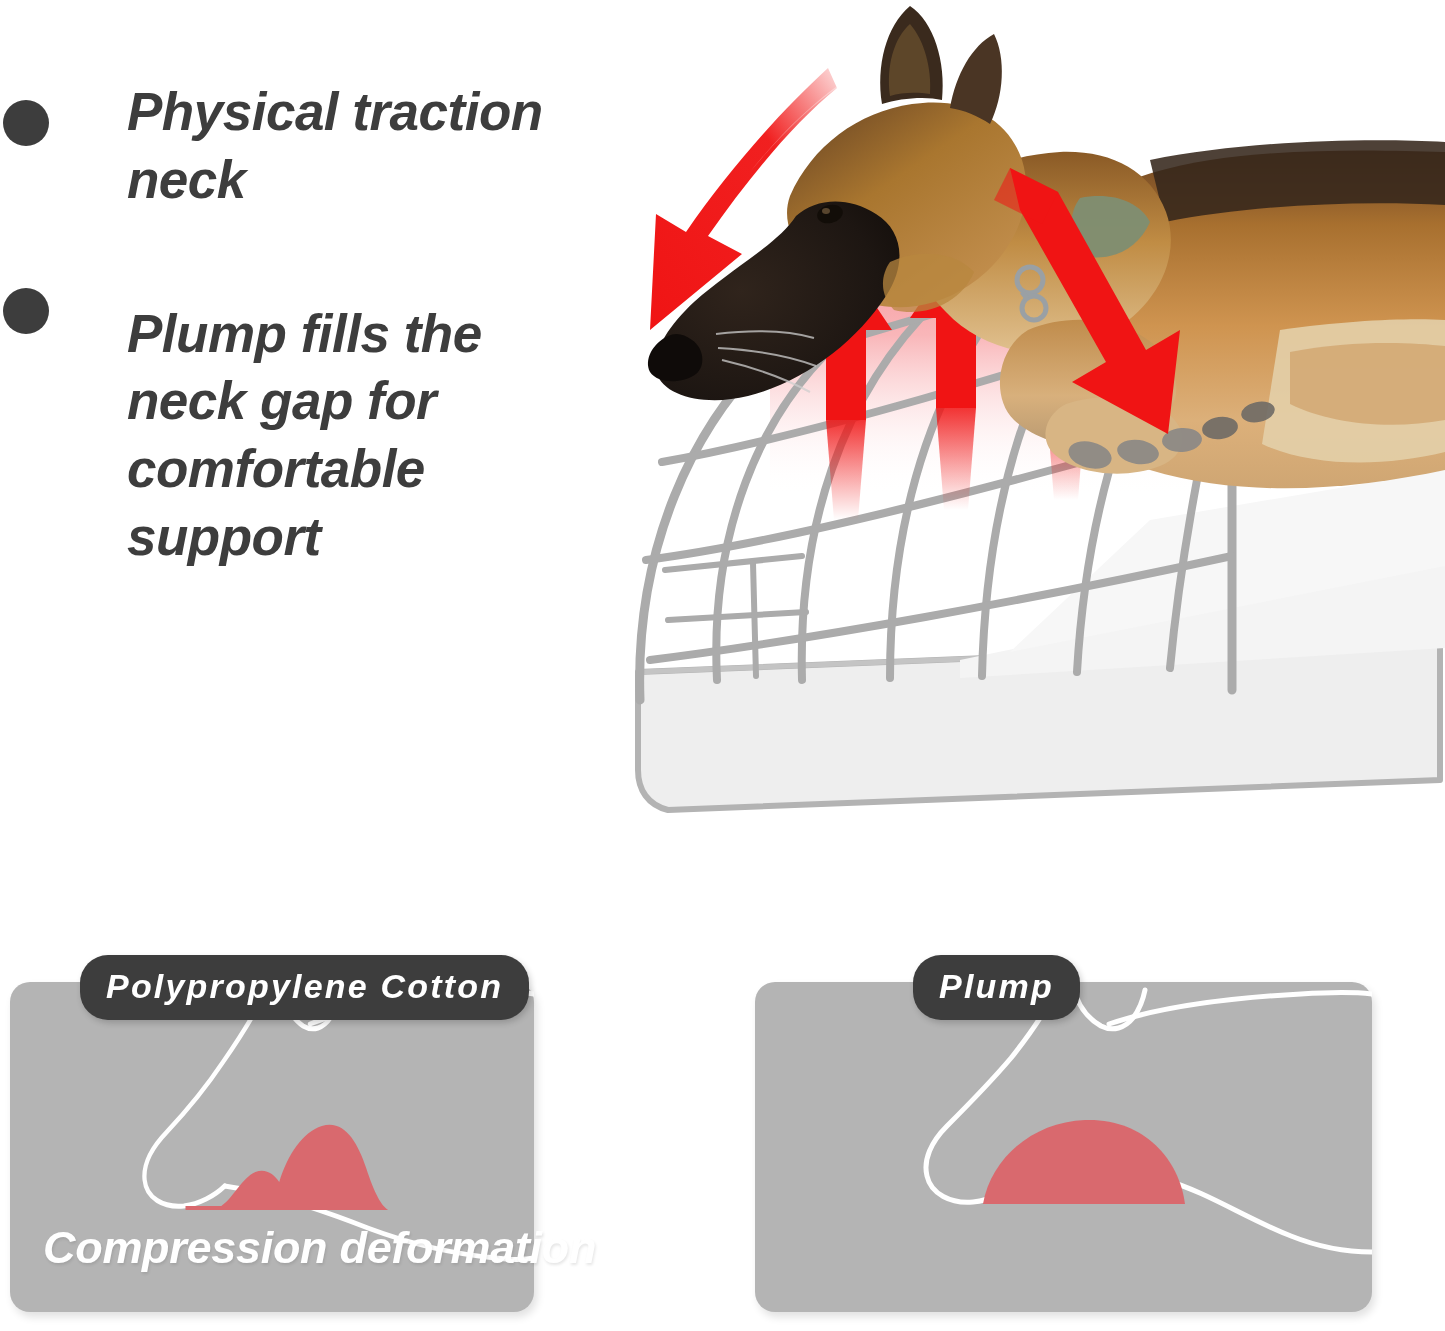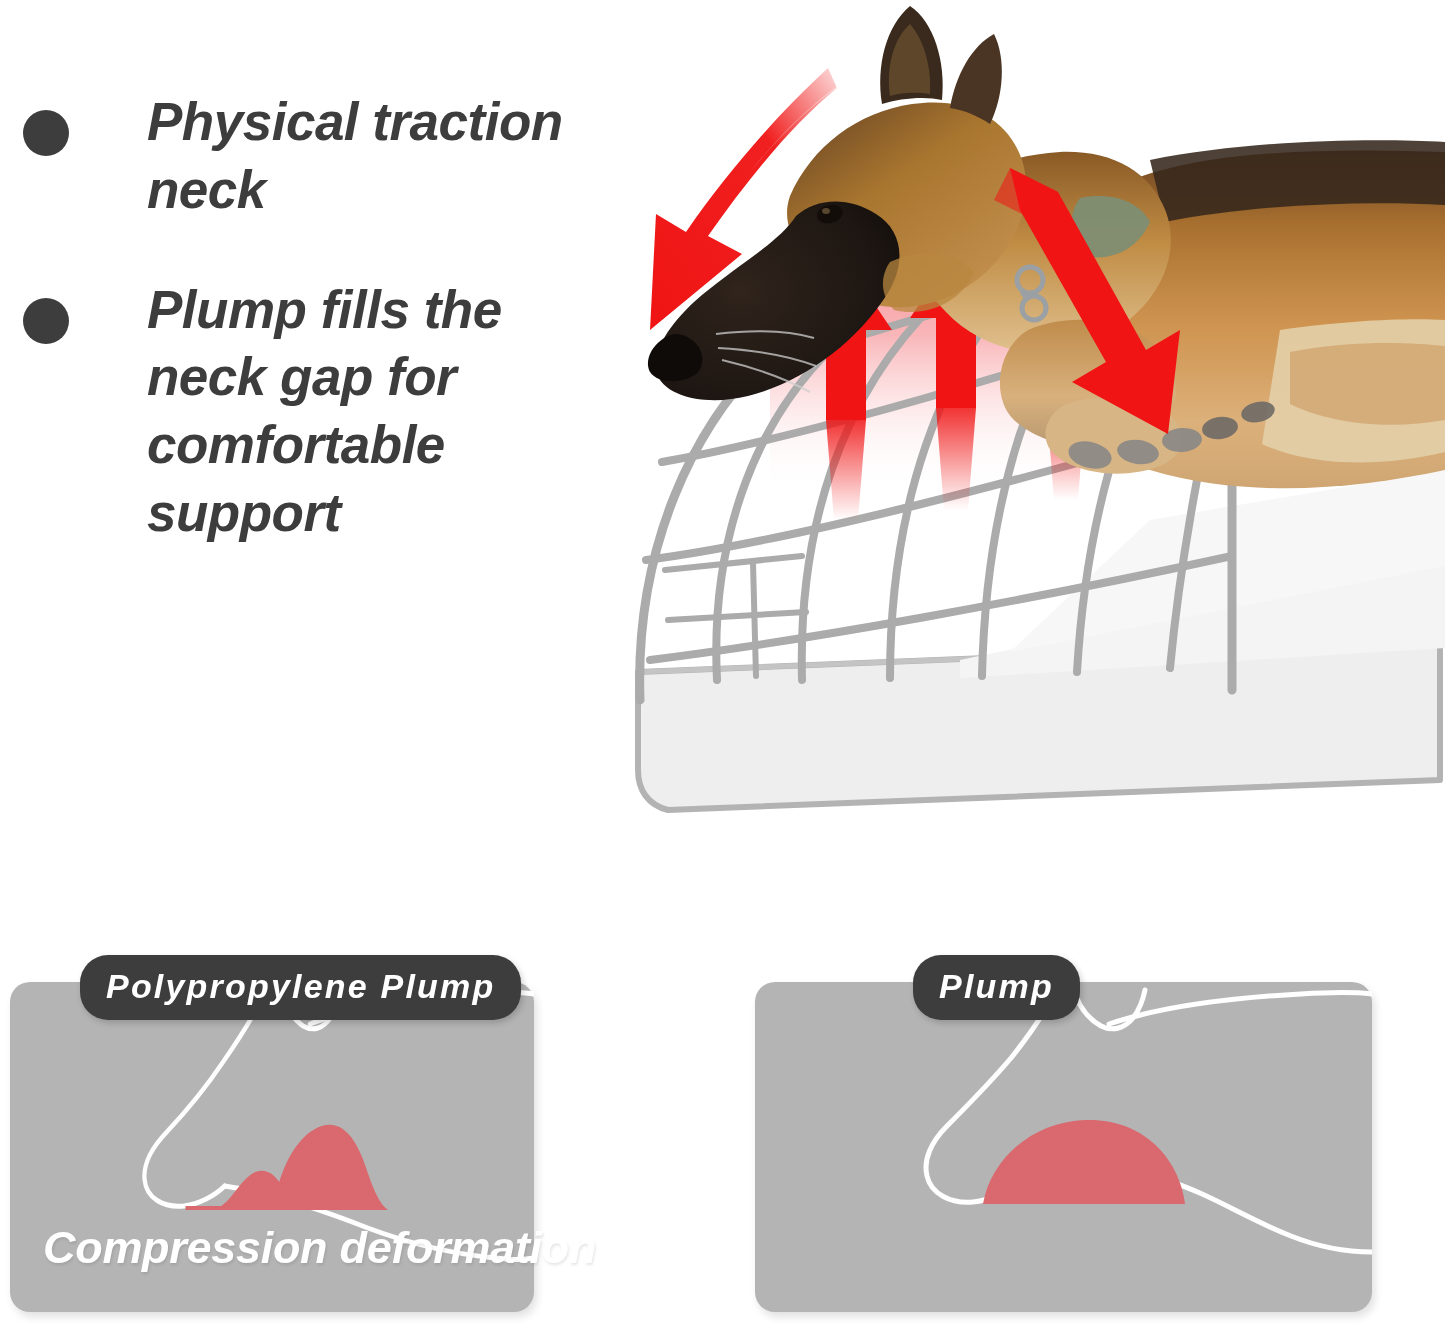--- a/index.html
+++ b/index.html
@@ -6,38 +6,38 @@
   body{
     width:1445px;height:1331px;
     background:#ffffff;
     font-family:"Liberation Sans", sans-serif;
     overflow:hidden;
     position:relative;
   }
   .stage{position:absolute;left:0;top:0;width:1445px;height:1331px;}
 
   
-  .bullets{position:absolute;left:0;top:88px;width:640px;padding-left:20px;}
+  .bullets{position:absolute;left:0;top:78px;width:640px;}
   .bullet-row{display:flex;align-items:flex-start;margin-bottom:52px;}
   .bullet-dot{
     width:46px;height:46px;border-radius:50%;
     background:#3d3d3d;flex:0 0 auto;
     margin-left:3px;margin-top:22px;
   }
   .bullet-text{
     margin-left:78px;
     font-size:53px;
     line-height:1.28;
     font-weight:bold;
     font-style:italic;
     color:#3d3d3d;
     letter-spacing:-0.5px;
     max-width:470px;
   }
-  .bullet-row.second .bullet-text{max-width:480px;}
+  .bullet-row.second .bullet-text{max-width:480px;margin-top:34px;}
 
   
   .illus{position:absolute;left:590px;top:0;width:855px;height:830px;}
   .illus svg{position:absolute;left:0;top:0;}
 
   
   .panels{position:absolute;left:0;top:955px;width:1445px;height:376px;}
   .panel{position:absolute;top:27px;height:330px;border-radius:20px;
     background:#b4b4b4;box-shadow:3px 5px 9px rgba(0,0,0,0.12);}
   .panel-left{left:10px;width:524px;}
@@ -319,18 +319,18 @@
           <path d="M 354 42 C 402 26 472 16 546 12 C 576 10 600 10 617 12"></path>
           <path d="M 264 198 C 310 190 362 184 410 198 C 452 210 494 238 536 254
                    C 566 266 594 270 617 270"></path>
         </g>
 
         <path d="M 228 222 C 236 176 278 140 330 138 C 388 136 424 176 430 222 Z" fill="#d9696e"></path>
       </svg>
 
     </div>
 
-    <div class="panel-pill pill-left">Polypropylene Plump</div>
+    <div class="panel-pill pill-left">Polypropylene Cotton</div>
     <div class="panel-pill pill-right">Plump</div>
 
   </div>
 
 </div>
 
 </body></html>

